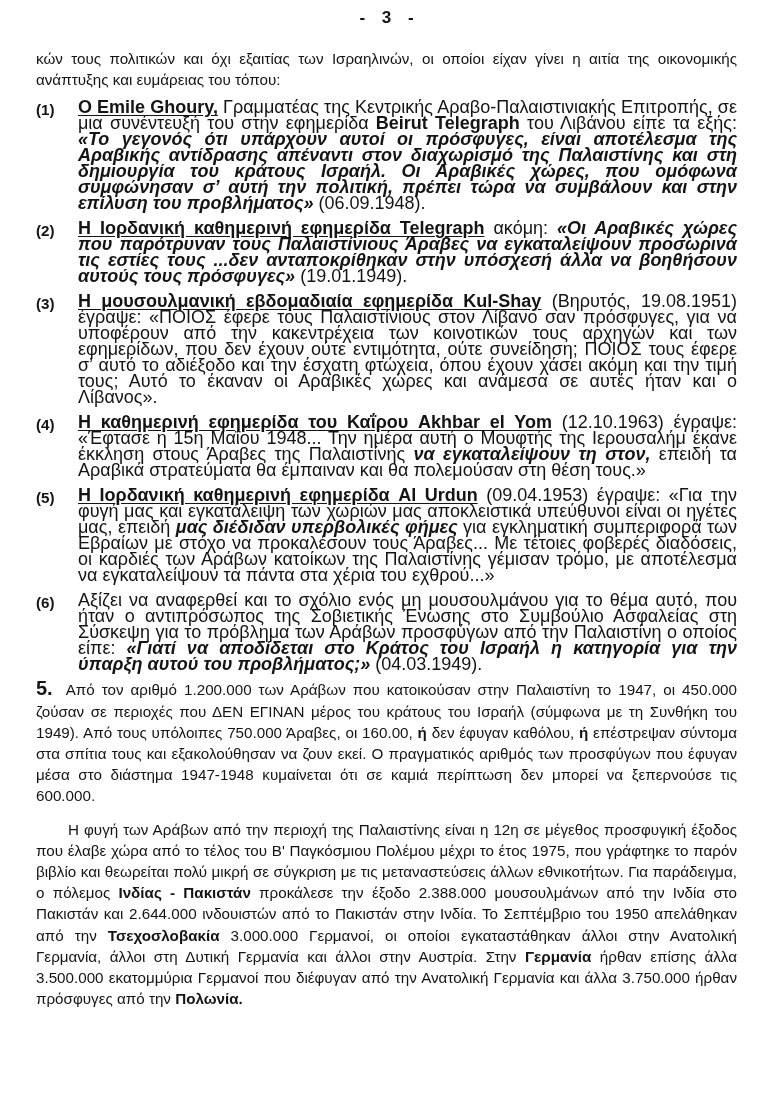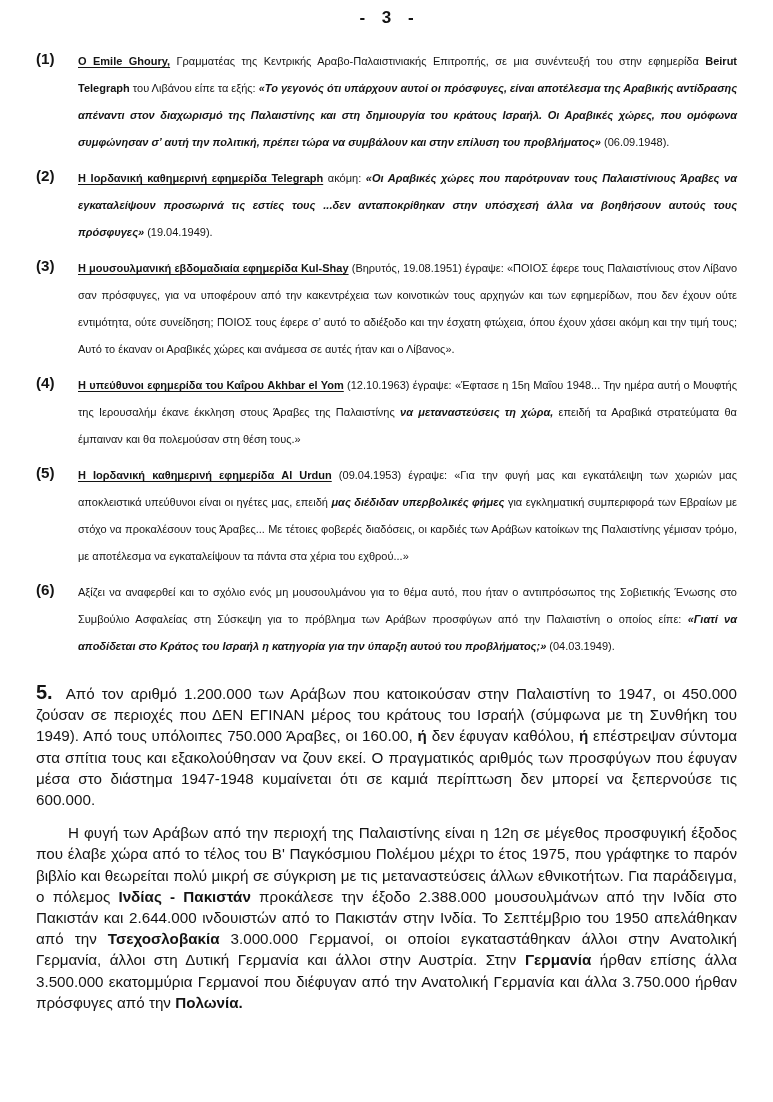--- a/index.html
+++ b/index.html
@@ -40,25 +40,25 @@
   }
   .num {
     flex: none;
     width: 42px;
     font-weight: 700;
     font-size: 15.2px;
     line-height: 21.2px;
   }
   .item-text {
     flex: 1;
-    font-size: 11px;
-    line-height: 27px;
+    font-size: 18px;
+    line-height: 16px;
     text-align: justify;
   }
-  .para5 { margin-top: 22px; }
+  .para5 { margin-top: 6px; }
   .final {
     margin-top: 12px;
     text-indent: 32px;
   }
   .b { font-weight: 700; }
   .i { font-style: italic; }
   .u { text-decoration: underline; text-underline-offset: 2px; }
   .lg {
     font-size: 20px;
     font-weight: 700;
@@ -66,41 +66,42 @@
     line-height: 1;
   }
 </style>
 </head>
 <body>
 
 <div class="page">
 
   <div class="pagenum">- 3 -</div>
 
+  <p class="body intro"><span>κών τους πολιτικών και όχι εξαιτίας των Ισραηλινών, οι οποίοι είχαν γίνει η αιτία της οικονομικής ανάπτυξης και ευμάρειας του τόπου:</span></p>
 
   <div class="list">
 
     <div class="list-item">
       <span class="num">(1)</span>
       <span class="item-text"><span class="b u">Ο Emile Ghoury,</span><span> Γραμματέας της Κεντρικής Αραβο-Παλαιστινιακής Επιτροπής, σε μια συνέντευξή του στην εφημερίδα </span><span class="b">Beirut Telegraph</span><span> του Λιβάνου είπε τα εξής: </span><span class="b i">«Το γεγονός ότι υπάρχουν αυτοί οι πρόσφυγες, είναι αποτέλεσμα της Αραβικής αντίδρασης απέναντι στον διαχωρισμό της Παλαιστίνης και στη δημιουργία του κράτους Ισραήλ. Οι Αραβικές χώρες, που ομόφωνα συμφώνησαν σ’ αυτή την πολιτική, πρέπει τώρα να συμβάλουν και στην επίλυση του προβλήματος»</span><span> (06.09.1948).</span></span>
     </div>
 
     <div class="list-item">
       <span class="num">(2)</span>
-      <span class="item-text"><span class="b u">Η Ιορδανική καθημερινή εφημερίδα Telegraph</span><span> ακόμη: </span><span class="b i">«Οι Αραβικές χώρες που παρότρυναν τους Παλαιστίνιους Άραβες να εγκαταλείψουν προσωρινά τις εστίες τους ...δεν ανταποκρίθηκαν στην υπόσχεσή άλλα να βοηθήσουν αυτούς τους πρόσφυγες»</span><span> (19.04.1949).</span></span>
+      <span class="item-text"><span class="b u">Η Ιορδανική καθημερινή εφημερίδα Telegraph</span><span> ακόμη: </span><span class="b i">«Οι Αραβικές χώρες που παρότρυναν τους Παλαιστίνιους Άραβες να εγκαταλείψουν προσωρινά τις εστίες τους ...δεν ανταποκρίθηκαν στην υπόσχεσή άλλα να βοηθήσουν αυτούς τους πρόσφυγες»</span><span> (19.01.1949).</span></span>
     </div>
 
     <div class="list-item">
       <span class="num">(3)</span>
       <span class="item-text"><span class="b u">Η μουσουλμανική εβδομαδιαία εφημερίδα Kul-Shay</span><span> (Βηρυτός, 19.08.1951) έγραψε: «ΠΟΙΟΣ έφερε τους Παλαιστίνιους στον Λίβανο σαν πρόσφυγες, για να υποφέρουν από την κακεντρέχεια των κοινοτικών τους αρχηγών και των εφημερίδων, που δεν έχουν ούτε εντιμότητα, ούτε συνείδηση; ΠΟΙΟΣ τους έφερε σ’ αυτό το αδιέξοδο και την έσχατη φτώχεια, όπου έχουν χάσει ακόμη και την τιμή τους; Αυτό το έκαναν οι Αραβικές χώρες και ανάμεσα σε αυτές ήταν και ο Λίβανος».</span></span>
     </div>
 
     <div class="list-item">
       <span class="num">(4)</span>
-      <span class="item-text"><span class="b u">Η υπεύθυνοι εφημερίδα του Καΐρου Akhbar el Yom</span><span> (12.10.1963) έγραψε: «Έφτασε η 15η Μαΐου 1948... Την ημέρα αυτή ο Μουφτής της Ιερουσαλήμ έκανε έκκληση στους Άραβες της Παλαιστίνης </span><span class="b i">να μεταναστεύσεις τη χώρα,</span><span> επειδή τα Αραβικά στρατεύματα θα έμπαιναν και θα πολεμούσαν στη θέση τους.»</span></span>
+      <span class="item-text"><span class="b u">Η καθημερινή εφημερίδα του Καΐρου Akhbar el Yom</span><span> (12.10.1963) έγραψε: «Έφτασε η 15η Μαΐου 1948... Την ημέρα αυτή ο Μουφτής της Ιερουσαλήμ έκανε έκκληση στους Άραβες της Παλαιστίνης </span><span class="b i">να εγκαταλείψουν τη στον,</span><span> επειδή τα Αραβικά στρατεύματα θα έμπαιναν και θα πολεμούσαν στη θέση τους.»</span></span>
     </div>
 
     <div class="list-item">
       <span class="num">(5)</span>
       <span class="item-text"><span class="b u">Η Ιορδανική καθημερινή εφημερίδα Al Urdun</span><span> (09.04.1953) έγραψε: «Για την φυγή μας και εγκατάλειψη των χωριών μας αποκλειστικά υπεύθυνοι είναι οι ηγέτες μας, επειδή </span><span class="b i">μας διέδιδαν υπερβολικές φήμες</span><span> για εγκληματική συμπεριφορά των Εβραίων με στόχο να προκαλέσουν τους Άραβες... Με τέτοιες φοβερές διαδόσεις, οι καρδιές των Αράβων κατοίκων της Παλαιστίνης γέμισαν τρόμο, με αποτέλεσμα να εγκαταλείψουν τα πάντα στα χέρια του εχθρού...»</span></span>
     </div>
 
     <div class="list-item">
       <span class="num">(6)</span>
       <span class="item-text"><span>Αξίζει να αναφερθεί και το σχόλιο ενός μη μουσουλμάνου για το θέμα αυτό, που ήταν ο αντιπρόσωπος της Σοβιετικής Ένωσης στο Συμβούλιο Ασφαλείας στη Σύσκεψη για το πρόβλημα των Αράβων προσφύγων από την Παλαιστίνη ο οποίος είπε: </span><span class="b i">«Γιατί να αποδίδεται στο Κράτος του Ισραήλ η κατηγορία για την ύπαρξη αυτού του προβλήματος;»</span><span> (04.03.1949).</span></span>

